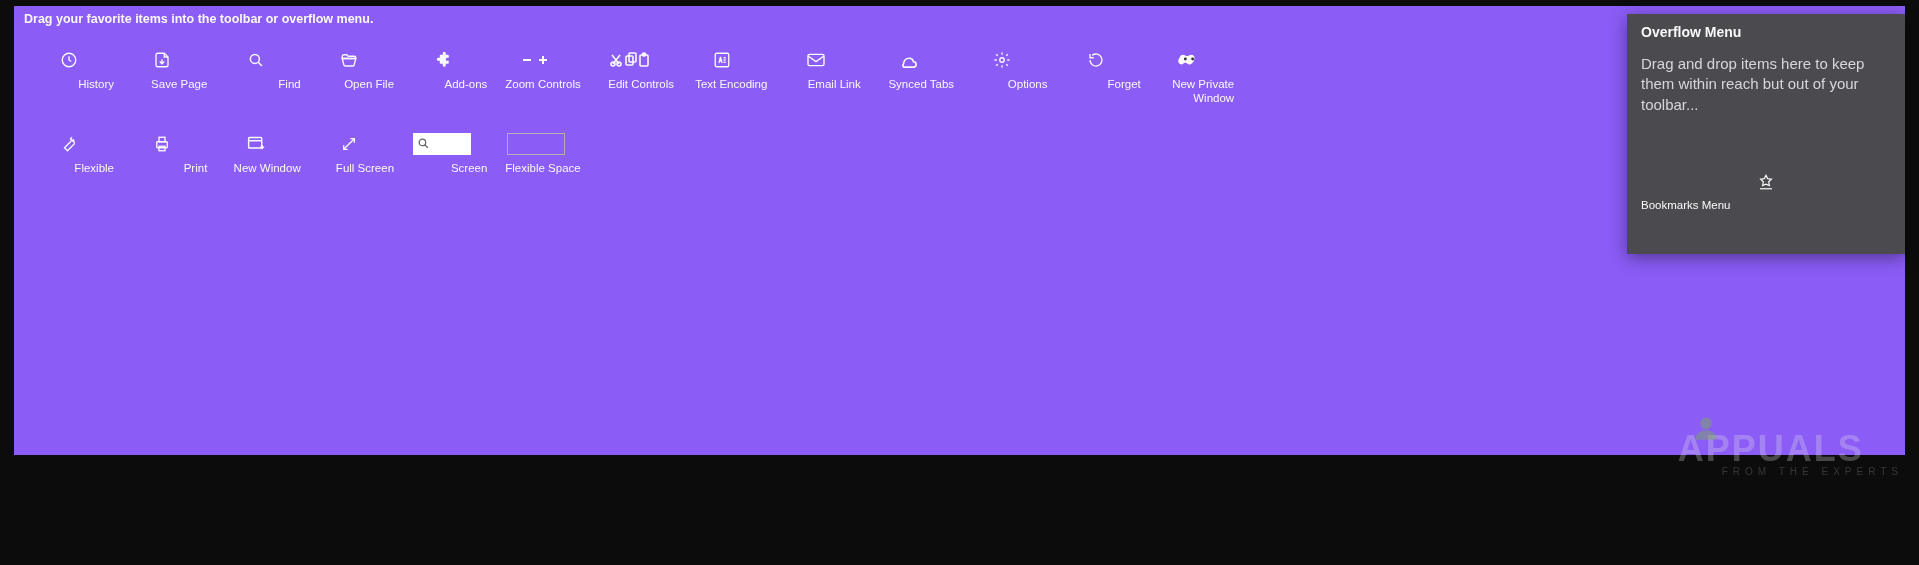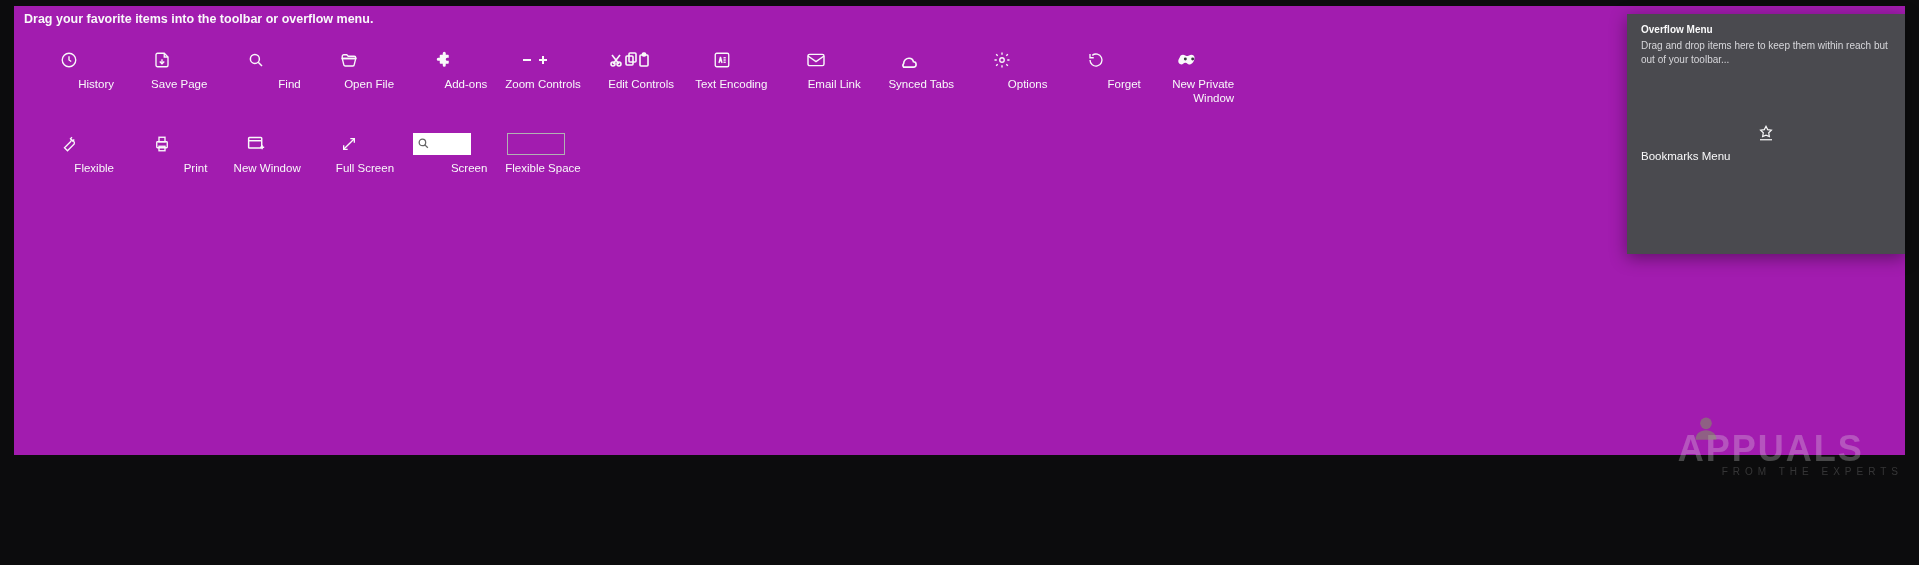--- a/index.html
+++ b/index.html
@@ -13,21 +13,21 @@
     color: #f9f9fa;
     overflow: hidden;
     position: relative;
   }
   .customize-panel {
     position: absolute;
     left: 14px;
     top: 6px;
     right: 14px;
     bottom: 110px;
-    background: #a21caf;
+    background: #8b5cf6;
   }
   .instruction {
     position: absolute;
     left: 10px;
     top: 6px;
     font-size: 12.5px;
     font-weight: 600;
     color: #f9f9fa;
   }
   .items-area {
@@ -84,27 +84,27 @@
     right: 14px;
     top: 14px;
     width: 278px;
     height: 240px;
     background: #4a4a4f;
     box-shadow: 0 4px 16px rgba(0,0,0,0.4);
     padding: 10px 14px;
     box-sizing: border-box;
   }
   .overflow-panel .title {
-    font-size: 10px;
+    font-size: 14px;
     font-weight: 600;
   }
   .overflow-panel .desc {
-    font-size: 10px;
+    font-size: 15px;
     color: #d7d7db;
-    margin-top: 4px;
+    margin-top: 14px;
     line-height: 1.35;
   }
   .overflow-panel .ov-item {
     text-align: left;
     margin-top: 55px;
     cursor: grab;
   }
   .overflow-panel .ov-item .icon-holder {
     height: 24px;
     display: flex;

